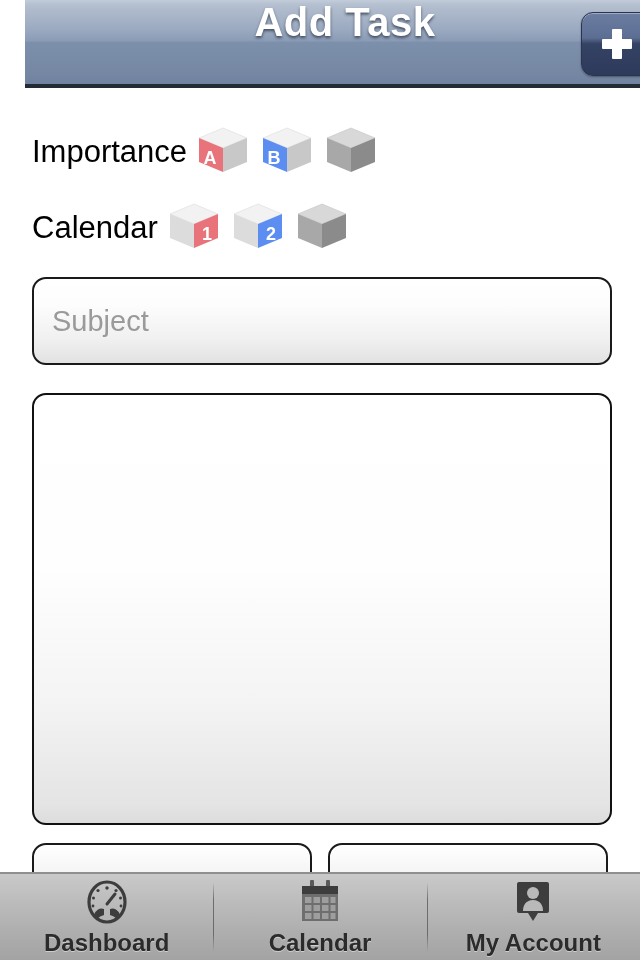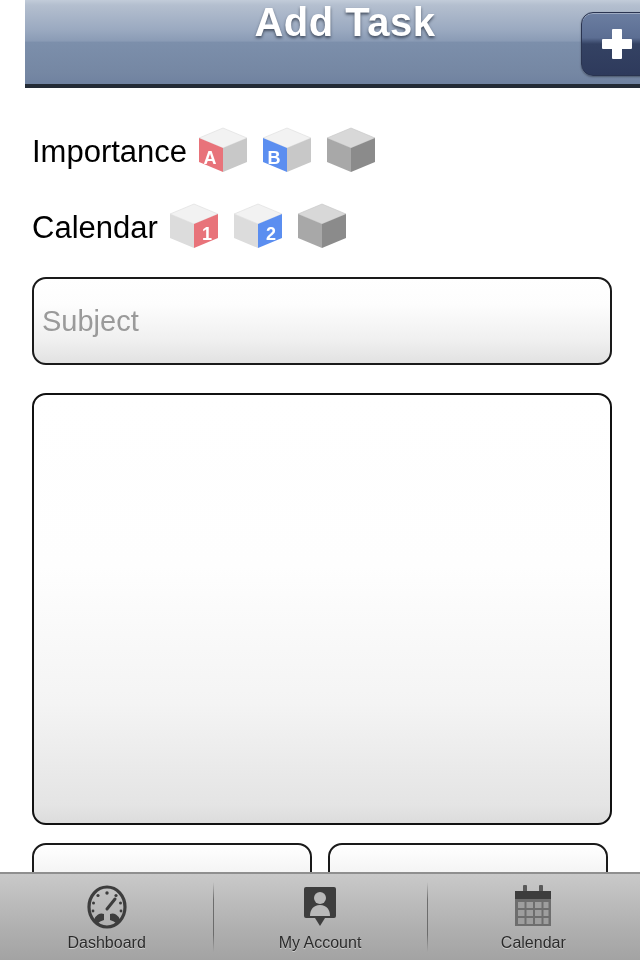--- a/index.html
+++ b/index.html
@@ -119,21 +119,21 @@
     height: 88px;
     border: 2px solid #1a1a1a;
     border-radius: 14px;
     background: linear-gradient(to bottom,
         #ffffff 0%,
         #fdfdfd 30%,
         #f0f0f0 72%,
         #e2e2e2 100%);
     display: flex;
     align-items: center;
-    padding-left: 8px;
+    padding-left: 18px;
   }
   .subject-placeholder {
     font-size: 29px;
     color: #9a9a9a;
   }
 
   .body-field {
     position: absolute;
     left: 32px;
     top: 393px;
@@ -200,23 +200,23 @@
     bottom: 8px;
     width: 1px;
     background: linear-gradient(to bottom,
         rgba(110,110,110,0) 0%,
         rgba(95,95,95,0.85) 25%,
         rgba(95,95,95,0.85) 75%,
         rgba(110,110,110,0) 100%);
   }
   .tab-icon { width: 52px; height: 50px; display: block; }
   .tab-label {
-    font-size: 16px;
+    font-size: 24px;
     color: #2b2b2b;
-    font-weight: normal;
+    font-weight: bold;
     text-shadow: 0 1px 0 rgba(255,255,255,0.45);
   }
 </style>
 </head>
 <body>
 
 <div id="app">
 
   <div class="header">
     <div class="header-title">Add Task</div>
@@ -329,31 +329,20 @@
           <circle cx="26" cy="11" r="1.7" fill="#3d3d3d"></circle>
           <circle cx="17" cy="13.5" r="1.6" fill="#3d3d3d"></circle>
           <circle cx="35" cy="13.5" r="1.6" fill="#3d3d3d"></circle>
           <circle cx="12.5" cy="21" r="1.5" fill="#3d3d3d"></circle>
           <circle cx="39.5" cy="21" r="1.5" fill="#3d3d3d"></circle>
           <circle cx="12" cy="29" r="1.4" fill="#3d3d3d"></circle>
           <circle cx="40" cy="29" r="1.4" fill="#3d3d3d"></circle>
         </svg>
       </span>
       <span class="tab-label">Dashboard</span>
-    </div>
-
-    <div class="tab">
-      <span>
-        <svg class="tab-icon" viewBox="0 0 52 50" xmlns="http://www.w3.org/2000/svg">
-          <path d="M12 5 h28 a2 2 0 0 1 2 2 v27 a2 2 0 0 1 -2 2 h-9 l-5 8 l-5 -8 h-9 a2 2 0 0 1 -2 -2 v-27 a2 2 0 0 1 2 -2 z" fill="#3d3d3d"></path>
-          <circle cx="26" cy="16" r="6" fill="#b9b9b9"></circle>
-          <path d="M26 23 c-7 0 -10 5 -10 11 h20 c0 -6 -3 -11 -10 -11 z" fill="#b9b9b9"></path>
-        </svg>
-      </span>
-      <span class="tab-label">My Account</span>
     </div>
 
     <div class="tab">
       <span>
         <svg class="tab-icon" viewBox="0 0 52 50" xmlns="http://www.w3.org/2000/svg">
           <rect x="16" y="3" width="4" height="9" rx="1" fill="#5a5a5a"></rect>
           <rect x="32" y="3" width="4" height="9" rx="1" fill="#5a5a5a"></rect>
           <rect x="8" y="9" width="36" height="8" fill="#3d3d3d"></rect>
           <rect x="8" y="17" width="36" height="27" fill="#6e6e6e"></rect>
           <g fill="#9e9e9e">
@@ -368,15 +357,26 @@
             <rect x="11" y="36" width="6.5" height="6"></rect>
             <rect x="19.5" y="36" width="6.5" height="6"></rect>
             <rect x="28" y="36" width="6.5" height="6"></rect>
             <rect x="36.5" y="36" width="5" height="6"></rect>
           </g>
         </svg>
       </span>
       <span class="tab-label">Calendar</span>
     </div>
 
+    <div class="tab">
+      <span>
+        <svg class="tab-icon" viewBox="0 0 52 50" xmlns="http://www.w3.org/2000/svg">
+          <path d="M12 5 h28 a2 2 0 0 1 2 2 v27 a2 2 0 0 1 -2 2 h-9 l-5 8 l-5 -8 h-9 a2 2 0 0 1 -2 -2 v-27 a2 2 0 0 1 2 -2 z" fill="#3d3d3d"></path>
+          <circle cx="26" cy="16" r="6" fill="#b9b9b9"></circle>
+          <path d="M26 23 c-7 0 -10 5 -10 11 h20 c0 -6 -3 -11 -10 -11 z" fill="#b9b9b9"></path>
+        </svg>
+      </span>
+      <span class="tab-label">My Account</span>
+    </div>
+
   </div>
 
 </div>
 
 </body></html>

